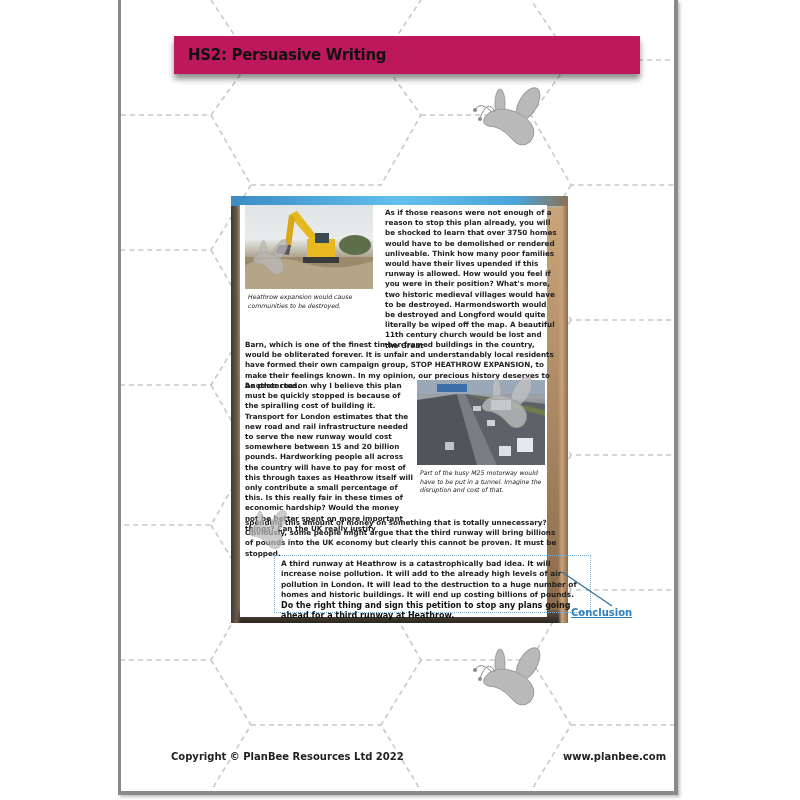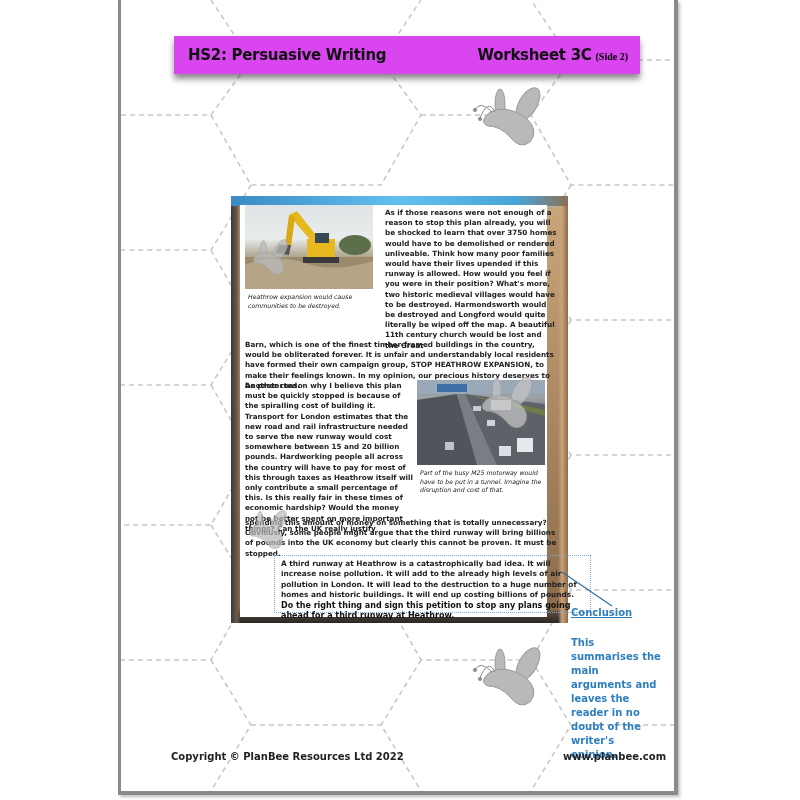--- a/index.html
+++ b/index.html
@@ -30,25 +30,25 @@
       width: 553px;
       height: 791px;
       pointer-events: none;
     }
     .header-bar {
       position: absolute;
       left: 174px;
       top: 36px;
       width: 466px;
       height: 38px;
-      background: #d946ef;
+      background: #be185d;
       box-shadow: 0 5px 6px rgba(0,0,0,0.45);
       display: flex;
       align-items: center;
-      justify-content: space-between;
+      justify-content: flex-start;
       padding: 0 12px 0 14px;
       box-sizing: border-box;
     }
     .header-title, .header-ws {
       font-family: "DejaVu Sans", sans-serif;
       font-weight: bold;
       font-size: 15px;
       color: #111;
       letter-spacing: -0.3px;
     }
@@ -151,21 +151,21 @@
       top: 606px;
       width: 90px;
       font-family: "DejaVu Sans", sans-serif;
       color: #2e7fc0;
       font-weight: bold;
       font-size: 10px;
       line-height: 14px;
     }
     .annot-head {
       text-decoration: underline;
-      margin-bottom: 16px;
+      margin-bottom: 6px;
       display: block;
     }
     .footer-left, .footer-right {
       position: absolute;
       top: 751px;
       font-family: "DejaVu Sans", sans-serif;
       font-weight: bold;
       font-size: 10px;
       color: #222;
     }
@@ -200,24 +200,20 @@
     <path d="M130 725 L260 725"></path>
     <path d="M450 725 L553 725"></path>
     <path d="M300 520 L410 520"></path>
     <path d="M410 385 L300 385"></path>
     <path d="M300 250 L410 250"></path>
   </g>
 </svg>
 
 <div class="header-bar">
   <span class="header-title">HS2: Persuasive Writing</span>
-  <span>
-    <span class="header-ws">Worksheet 3C</span>
-    <span class="header-side">(Side 2)</span>
-  </span>
 </div>
 
 <svg class="bee" style="left:470px;top:82px;width:90px;height:70px;" viewBox="0 0 90 70">
   <g fill="#b9b9b9" stroke="#9a9a9a" stroke-width="1">
     <ellipse cx="30" cy="22" rx="5" ry="15"></ellipse>
     <ellipse cx="58" cy="22" rx="9" ry="18" transform="rotate(30 58 22)"></ellipse>
     <path d="M20 30 Q35 22 55 35 Q70 48 60 60 Q50 68 40 55 Q30 44 18 44 Q8 40 20 30 Z"></path>
   </g>
   <g stroke="#8a8a8a" stroke-width="1" fill="none">
     <path d="M22 30 Q10 18 5 28"></path>
@@ -313,17 +309,16 @@
   <circle cx="5" cy="28" r="2" fill="#8a8a8a"></circle>
   <circle cx="10" cy="37" r="2" fill="#8a8a8a"></circle>
 </svg>
 
 <svg style="position:absolute;left:560px;top:570px;width:60px;height:40px;" viewBox="0 0 60 40">
   <line x1="2" y1="2" x2="52" y2="36" stroke="#2f6f9a" stroke-width="1.2"></line>
 </svg>
 
 <div class="annot">
   <span class="annot-head">Conclusion</span>
-  <span>This summarises the main arguments and leaves the reader in no doubt of the writer's opinion.</span>
 </div>
 
 <div class="footer-left">Copyright © PlanBee Resources Ltd 2022</div>
 <div class="footer-right">www.planbee.com</div>
 
 </body></html>

